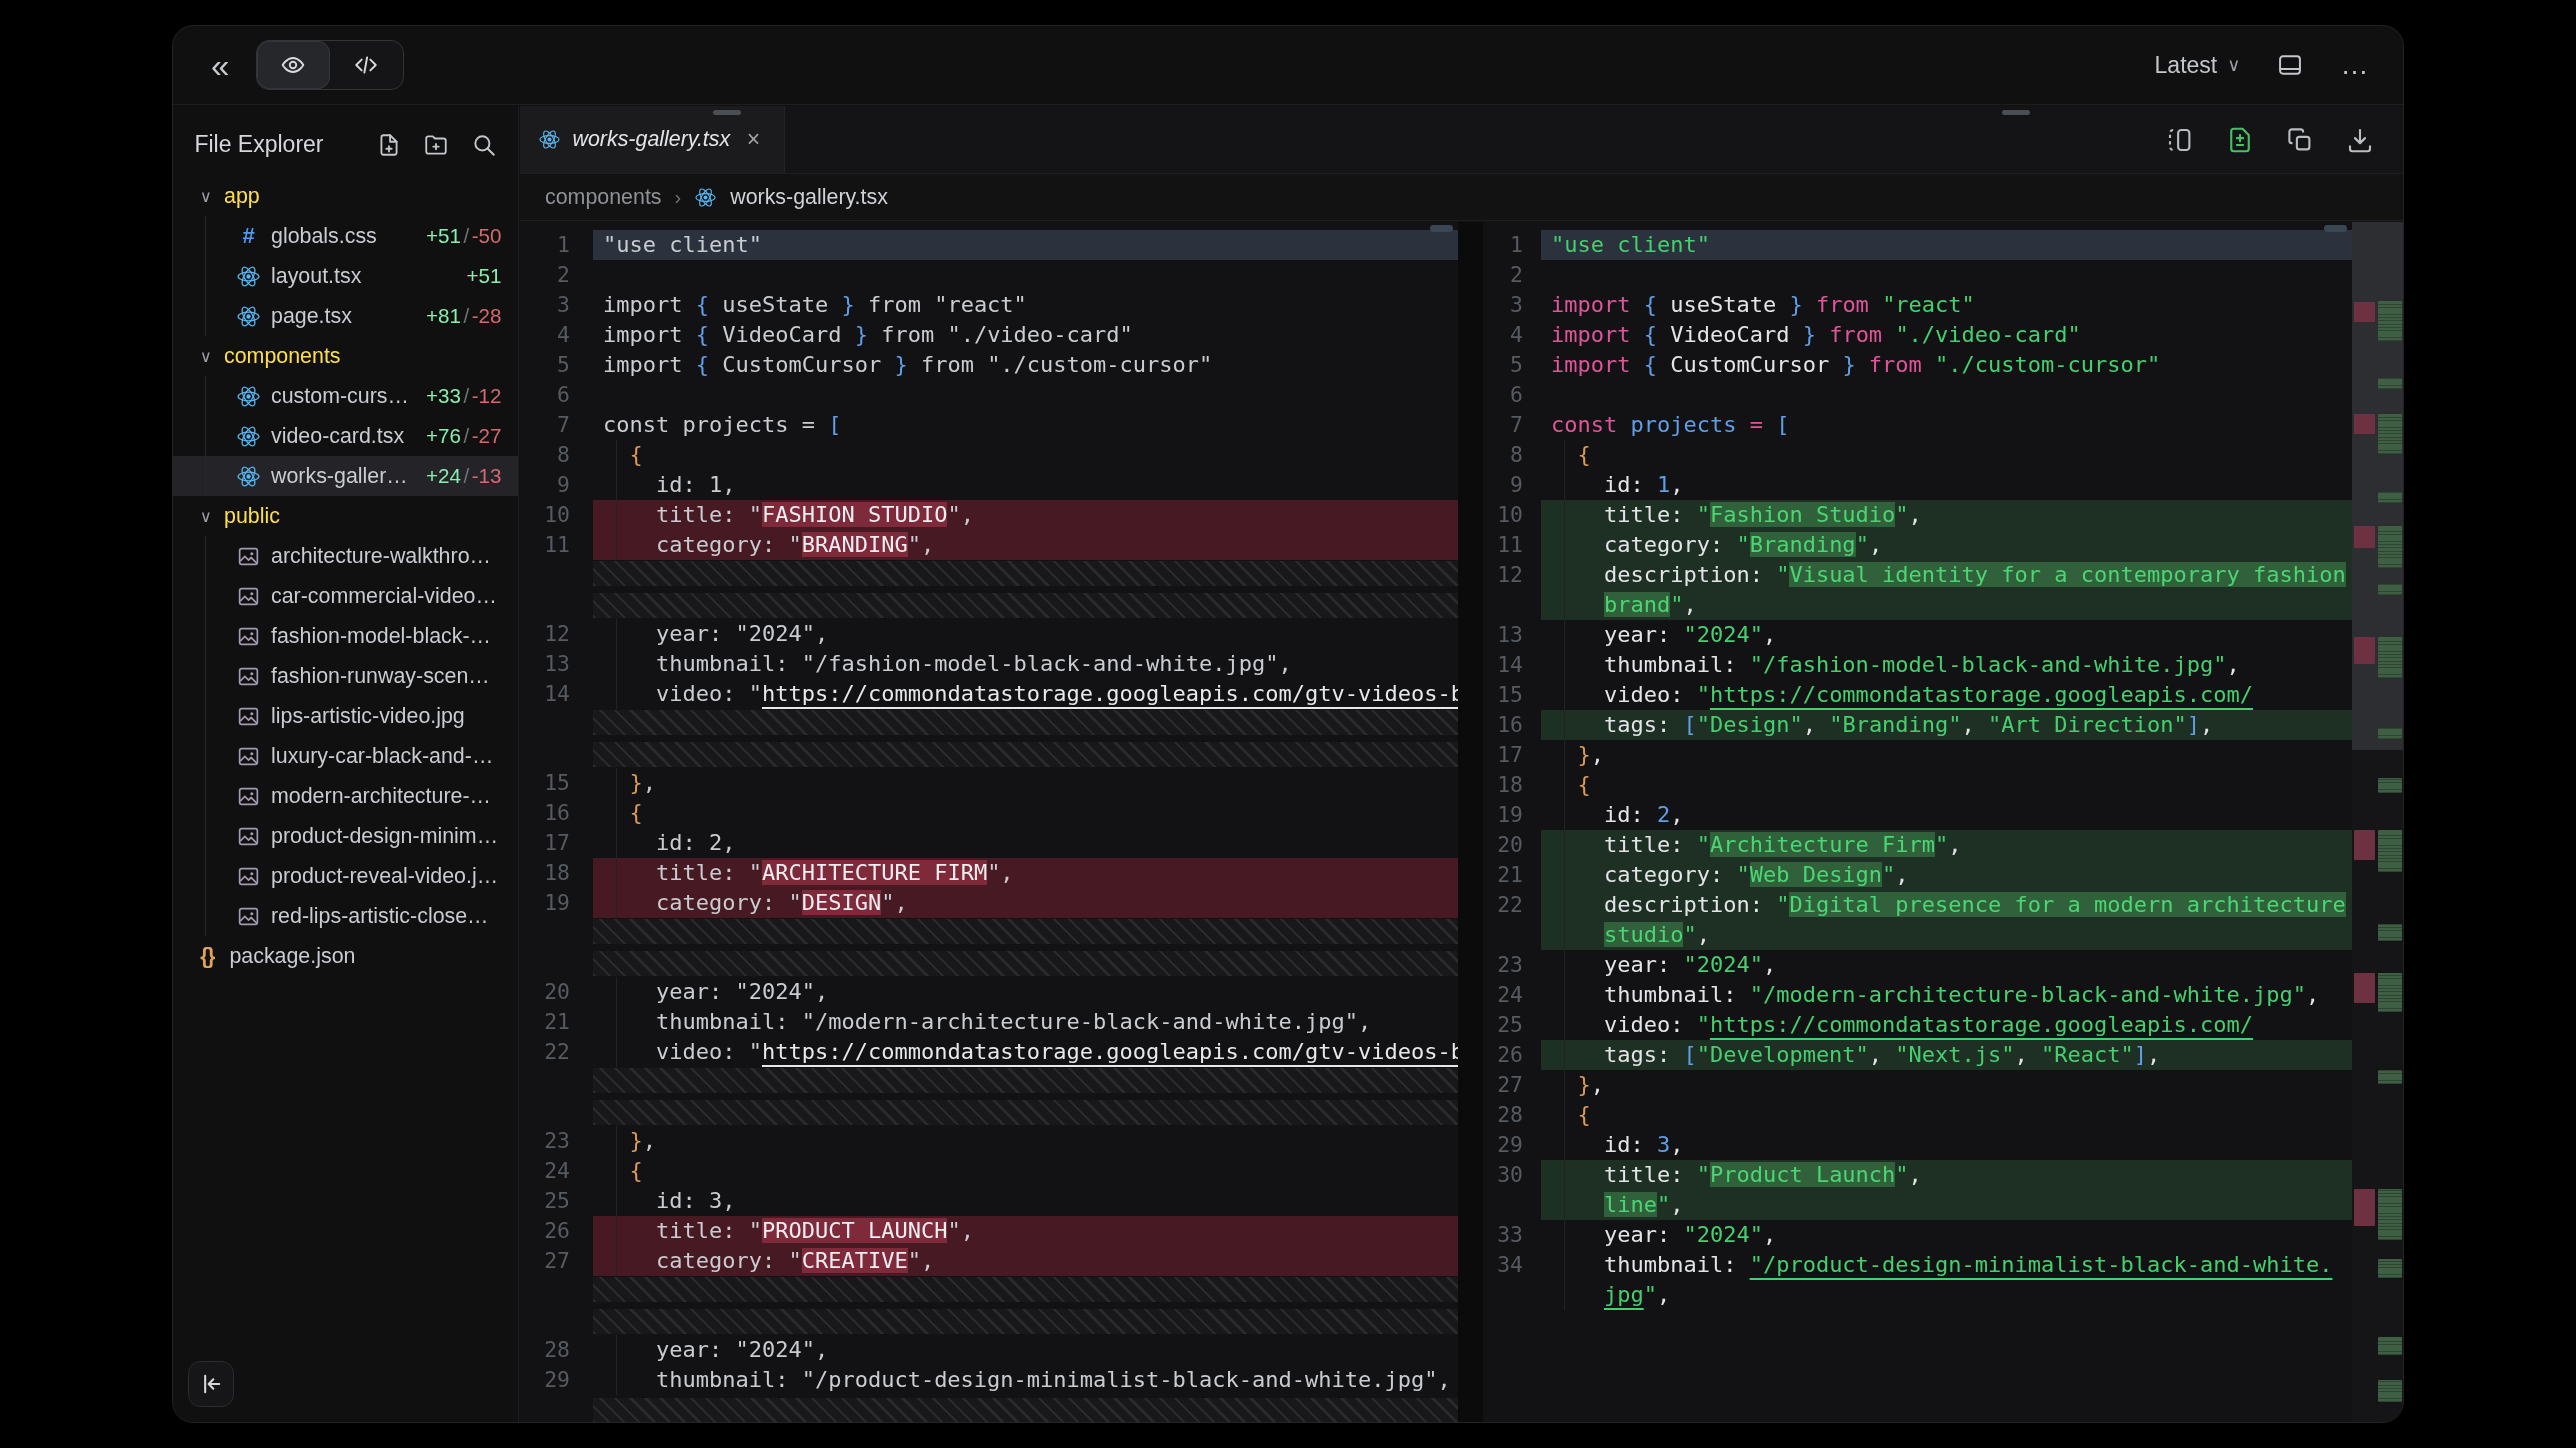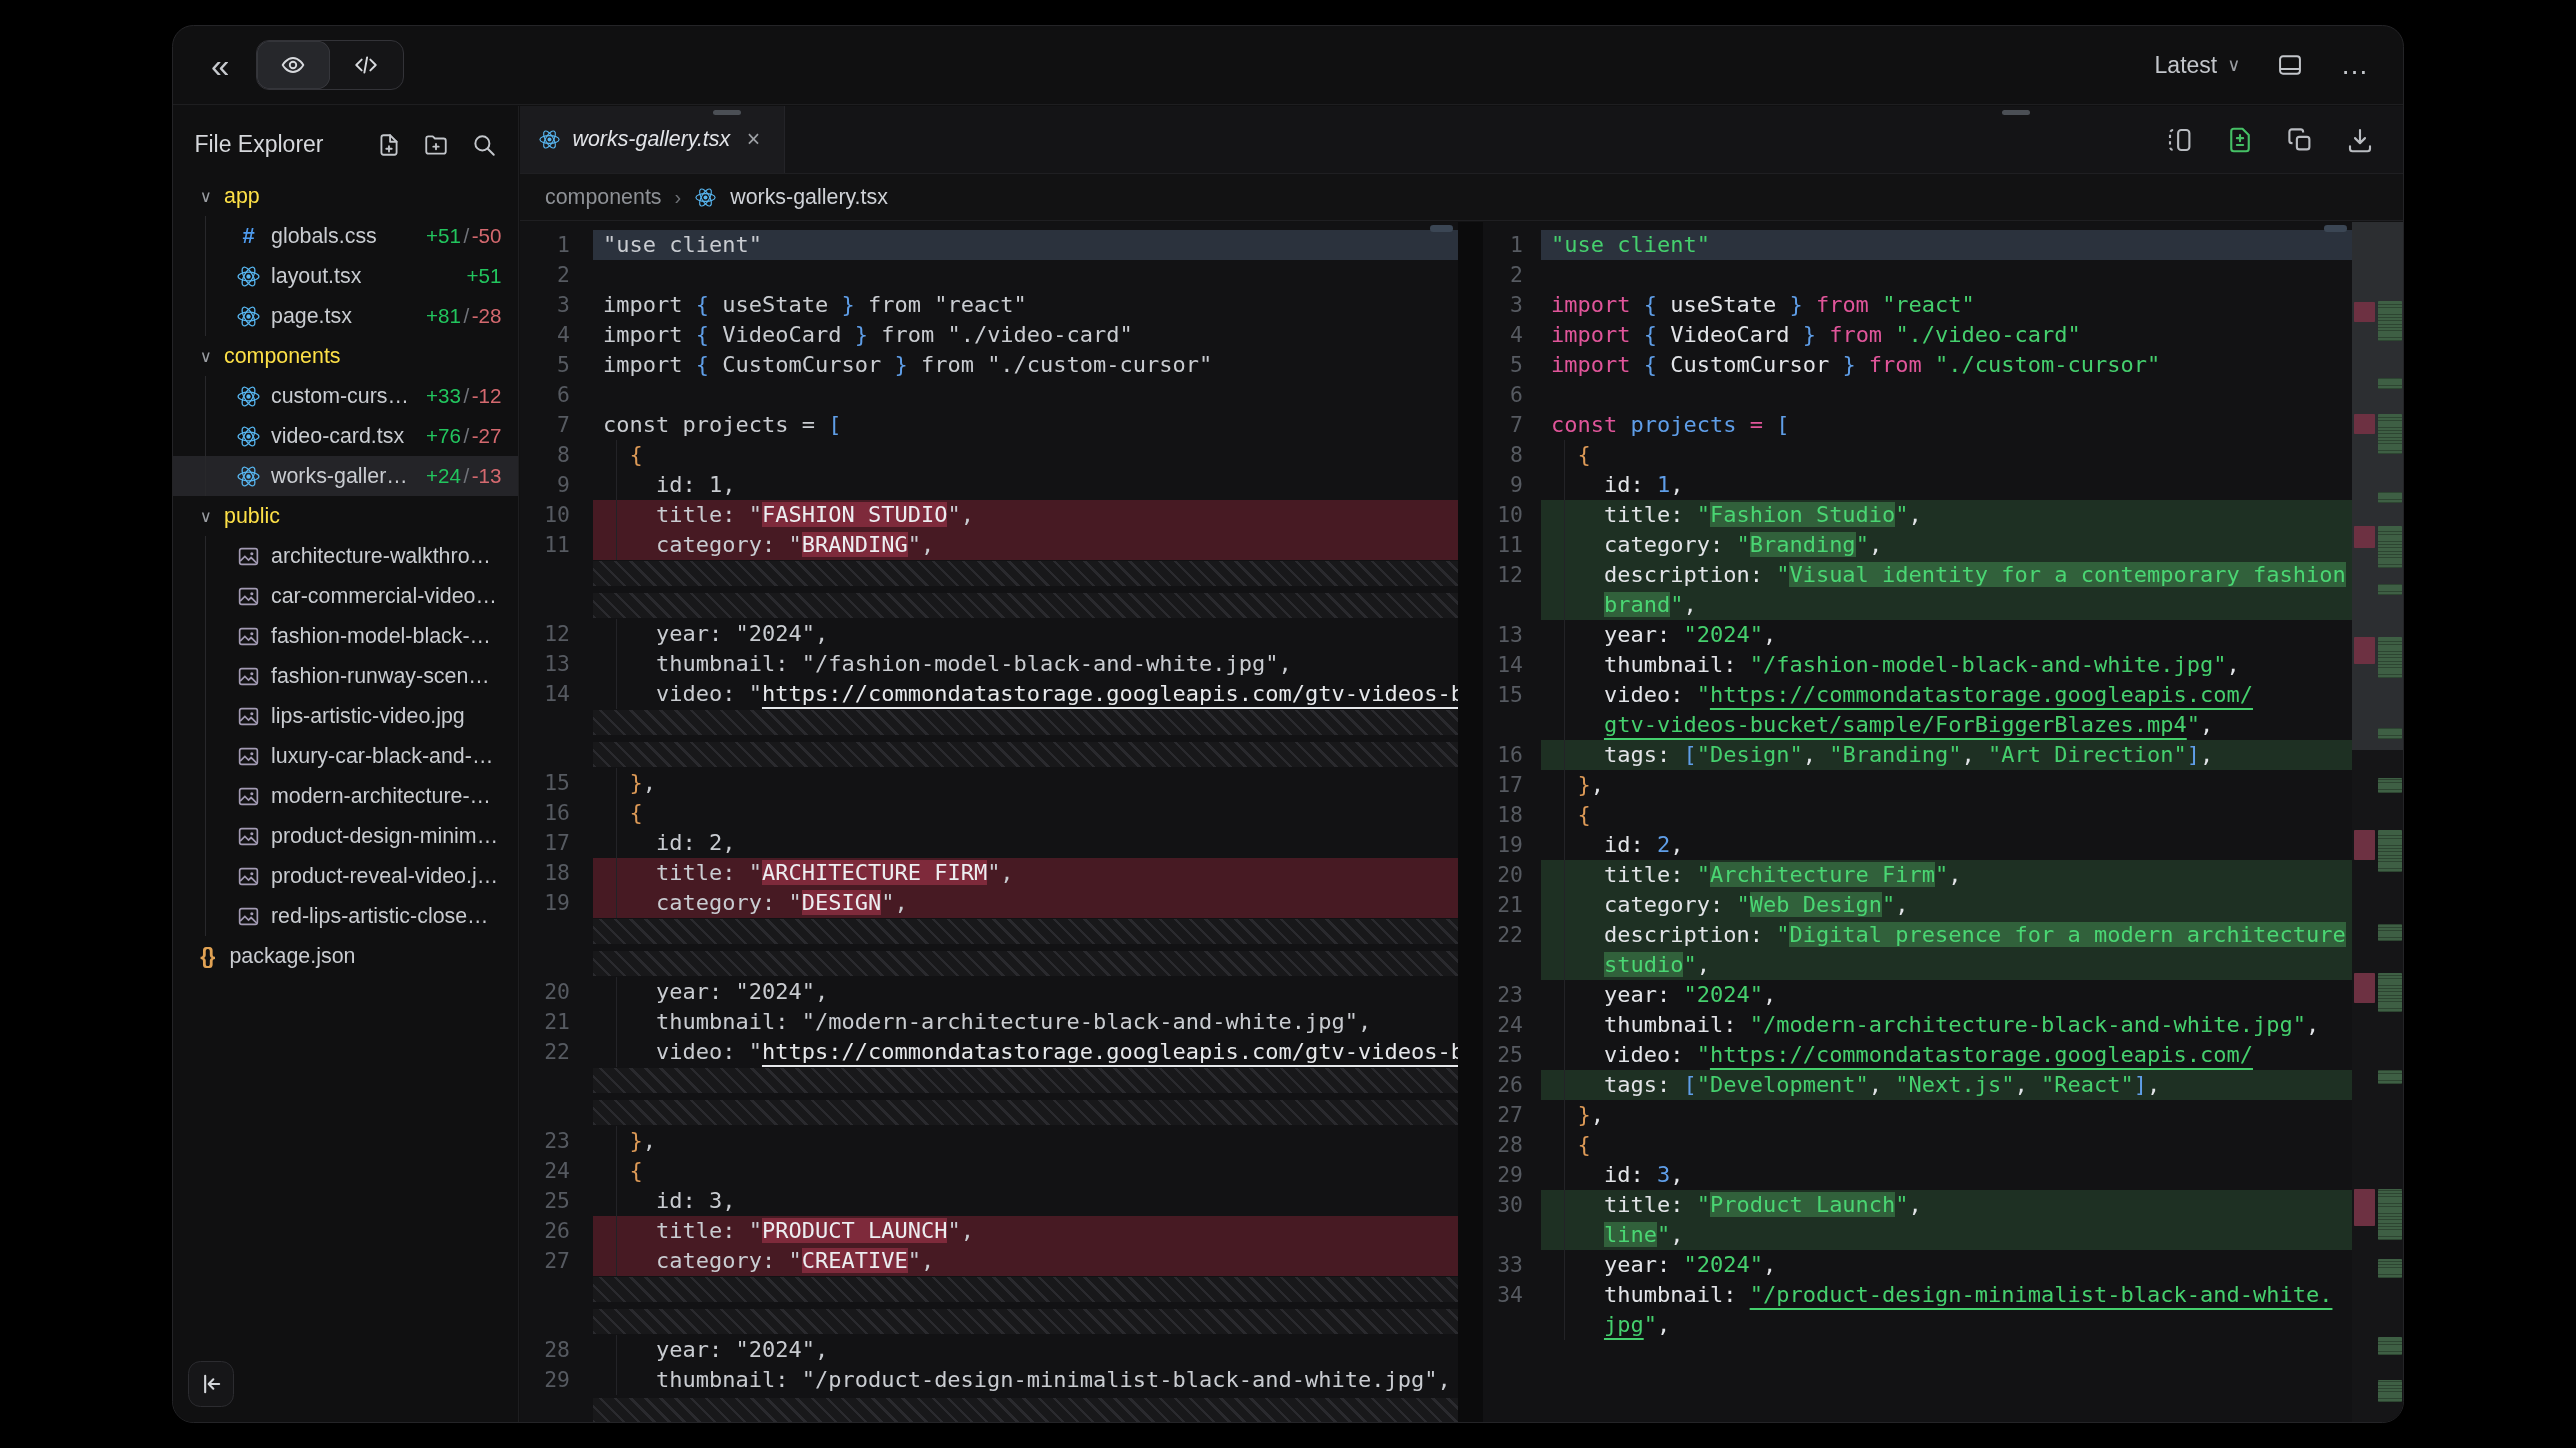--- a/index.html
+++ b/index.html
@@ -36,21 +36,21 @@
   .trow .chv { color:#9a9da2; width:23px; text-align:center; font-size:16.5px; margin:0 6.6px 0 21.4px; }
   .trow .fic { width:25px; height:25px; margin:0 10px 0 63px; display:flex; align-items:center; justify-content:center; flex:none; }
   .trow.root .fic { margin-left:21.4px; }
   .trow .fic.css { color:#4f9cf0; font-size:22px; font-weight:bold; }
   .trow .fic.json { color:#e0a254; font-size:21.4px; font-weight:bold; letter-spacing:-1.6px; }
   .trow .fic svg { width:25px; height:25px; }
   .react-c { color:#58b6f0; }
   .img-c { color:#a39bb4; }
   .stats { margin-left:auto; font-size:20.6px; white-space:nowrap;
     font-family:"Liberation Sans","DejaVu Sans",sans-serif; }
-  .stats .a { color:#22c55e; } .stats .s { color:#707379; padding:0 2.5px; } .stats .d { color:#d4696f; }
+  .stats .a { color:#86efac; } .stats .s { color:#707379; padding:0 2.5px; } .stats .d { color:#d4696f; }
   .guide-v { position:absolute; left:32px; top:0; bottom:0; border-left:0.8px solid #28282b; }
   .back-btn { position:absolute; left:15px; bottom:15px; width:46px; height:46px; border-radius:12.4px;
     border:0.8px solid #2c2c30; background:#161618; color:#d3d6da; display:flex; align-items:center; justify-content:center; }
 
   
   .editor { position:absolute; left:347px; top:80px; right:0; bottom:0; background:#121213; }
   .tabstrip { position:absolute; left:0; top:0; right:0; height:68px; background:#141416;
     border-bottom:0.8px solid #1f1f22; display:flex; align-items:stretch; }
   .tab { width:265px; background:#1b1b1e; border-right:0.8px solid #242428; display:flex; align-items:center;
     padding:0 18px; gap:11.5px; }
@@ -673,24 +673,20 @@
               <span class="ln">13</span>
               <span class="code"><span class="tok-w">    year: </span><span class="tok-s">"2024"</span><span class="tok-w">,</span></span>
             </div>
             <div class="row g">
               <span class="ln">14</span>
               <span class="code"><span class="tok-w">    thumbnail: </span><span class="tok-s">"/fashion-model-black-and-white.jpg"</span><span class="tok-w">,</span></span>
             </div>
             <div class="row g">
               <span class="ln">15</span>
               <span class="code"><span class="tok-w">    video: </span><span class="tok-s">"</span><span class="tok-su">https://commondatastorage.googleapis.com/</span></span>
-            </div>
-            <div class="row g">
-              <span class="ln"></span>
-              <span class="code"><span class="tok-w">    </span><span class="tok-su">gtv-videos-bucket/sample/ForBiggerBlazes.mp4</span><span class="tok-s">"</span><span class="tok-w">,</span></span>
             </div>
             <div class="row r-add g">
               <span class="ln">16</span>
               <span class="code"><span class="tok-w">    tags: </span><span class="tok-b">[</span><span class="tok-s">"Design"</span><span class="tok-w">, </span><span class="tok-s">"Branding"</span><span class="tok-w">, </span><span class="tok-s">"Art Direction"</span><span class="tok-b">]</span><span class="tok-w">,</span></span>
             </div>
             <div class="row g">
               <span class="ln">17</span>
               <span class="code"><span class="tok-w">  </span><span class="tok-o">}</span><span class="tok-w">,</span></span>
             </div>
             <div class="row g">

